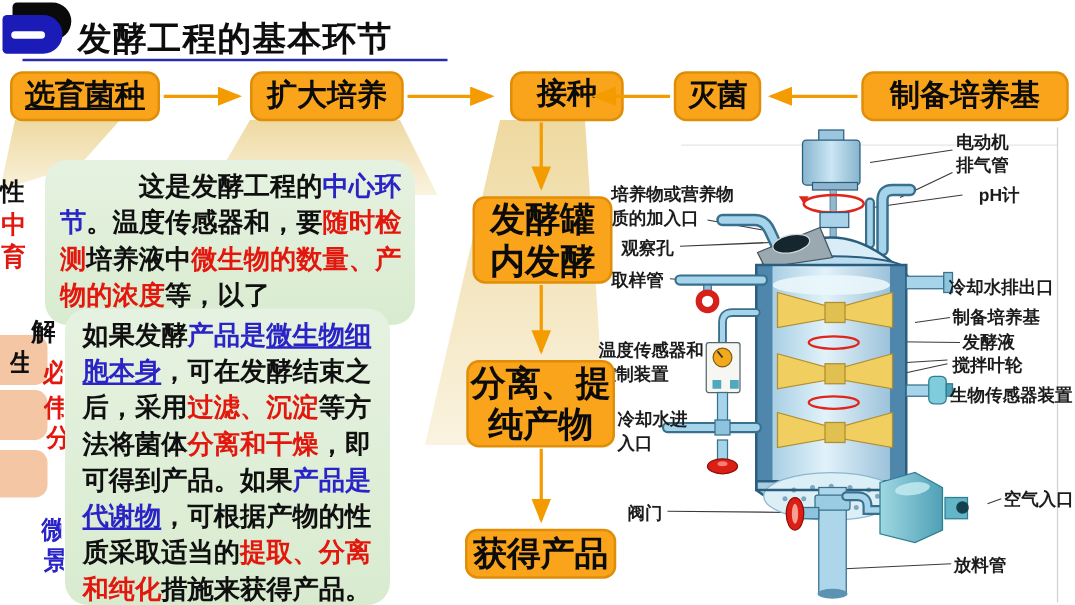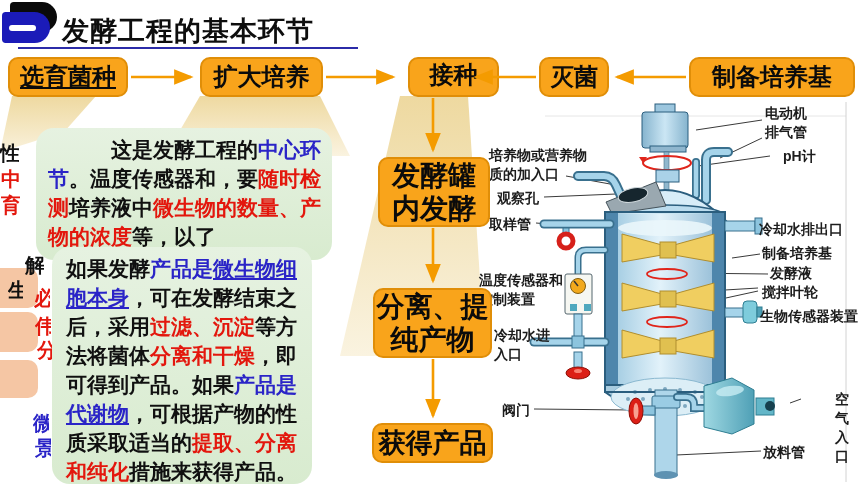--- a/index.html
+++ b/index.html
@@ -69,21 +69,21 @@
   #labels-left .dlabel:nth-child(5){left:494px;top:326px;}
   #labels-left .dlabel:nth-child(6){left:502px;top:401px;}
   #labels-right .dlabel:nth-child(1){left:765px;top:104px;}
   #labels-right .dlabel:nth-child(2){left:765px;top:123px;}
   #labels-right .dlabel:nth-child(3){left:771px;top:147px;margin-left:12px;}
   #labels-right .dlabel:nth-child(4){left:759px;top:220px;}
   #labels-right .dlabel:nth-child(5){left:762px;top:244px;}
   #labels-right .dlabel:nth-child(6){left:770px;top:264px;}
   #labels-right .dlabel:nth-child(7){left:762px;top:283px;}
   #labels-right .dlabel:nth-child(8){left:760px;top:307px;}
-  #labels-right .dlabel:nth-child(9){left:803px;top:390px;margin-left:32px;}
+  #labels-right .dlabel:nth-child(9){left:803px;top:390px;}
   #labels-right .dlabel:nth-child(10){left:763px;top:443px;}
 </style>
 </head>
 <body>
 
 <div id="page">
 
   <div class="badge-shadow"></div>
   <div class="badge"></div>
   <div class="badge-dash"></div>

